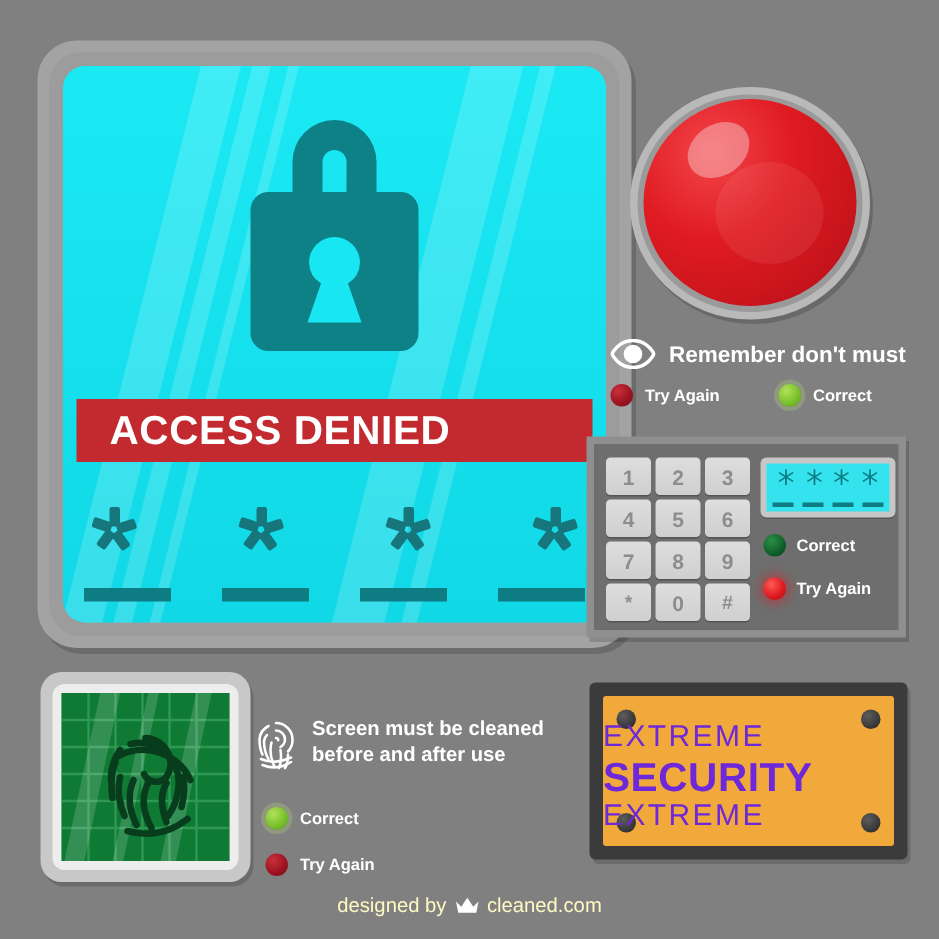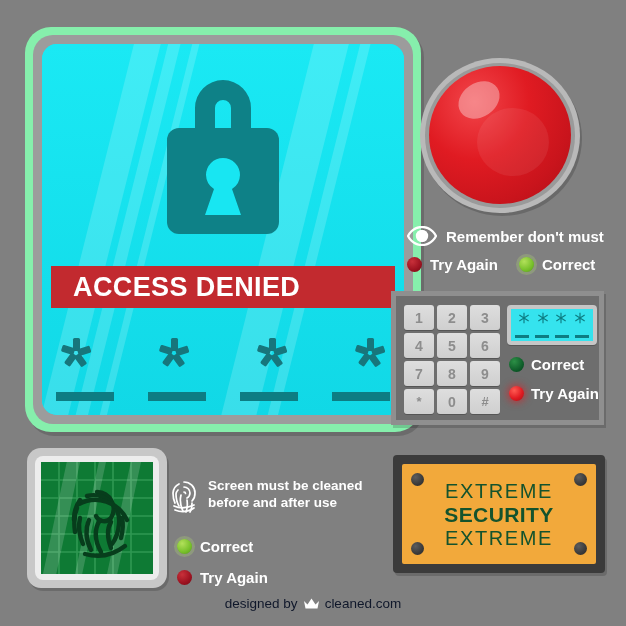--- a/index.html
+++ b/index.html
@@ -20,21 +20,21 @@
     background: #808080;
   }
 
   
   .main-panel {
     position: absolute;
     left: 25px;
     top: 27px;
     width: 396px;
     height: 405px;
-    background: #86efac;
+    background: #a3a3a3;
     border-radius: 26px;
     box-shadow: 3px 4px 0 rgba(0,0,0,0.16);
   }
   .main-panel-inner {
     position: absolute;
     left: 8px; top: 8px; right: 8px; bottom: 8px;
     background: #9c9c9c;
     border-radius: 20px;
   }
   .main-screen {
@@ -158,21 +158,21 @@
     color: #ffffff;
     font-size: 15px;
     font-weight: bold;
   }
   .led-line {
     position: absolute;
     display: flex; align-items: center; gap: 8px;
   }
   .led-label {
     color: #ffffff;
-    font-size: 15px;
+    font-size: 11px;
     font-weight: bold;
   }
   .led {
     width: 15px; height: 15px; border-radius: 50%;
     display: inline-block;
   }
   .led-red-dark {
     background: radial-gradient(circle at 35% 30%, #c8303a 0%, #9c1220 60%, #720a14 100%);
   }
   .led-green-bright {
@@ -304,38 +304,38 @@
     border-radius: 2px;
   }
   .screw {
     position: absolute;
     width: 13px; height: 13px; border-radius: 50%;
     background: radial-gradient(circle at 35% 32%, #5d5d5d 0%, #3a3a3a 60%, #262626 100%);
   }
   .plate-text {
     position: absolute;
     left: 0; right: 0; top: 16px;
-    text-align: center;
-    color: #14532d;
+    text-align: left;
+    color: #6d28d9;
   }
   .plate-l1 { font-size: 20px; letter-spacing: 1.6px; line-height: 1.15; }
-  .plate-l2 { font-size: 21px; font-weight: bold; letter-spacing: 0.4px; line-height: 1.12; }
+  .plate-l2 { font-size: 27px; font-weight: bold; letter-spacing: 0.4px; line-height: 1.12; }
   .plate-l3 { font-size: 20px; letter-spacing: 1.6px; line-height: 1.15; }
 
   
   .footer {
     position: absolute;
     left: 0; right: 0; top: 596px;
     display: flex;
     align-items: center;
     justify-content: center;
     gap: 5px;
   }
   .footer-text {
-    color: #0f172a;
+    color: #fef9c3;
     font-size: 13.5px;
   }
 </style>
 </head>
 <body>
 
 <div id="stage">
 
   <div class="main-panel">
     <div class="main-panel-inner">

